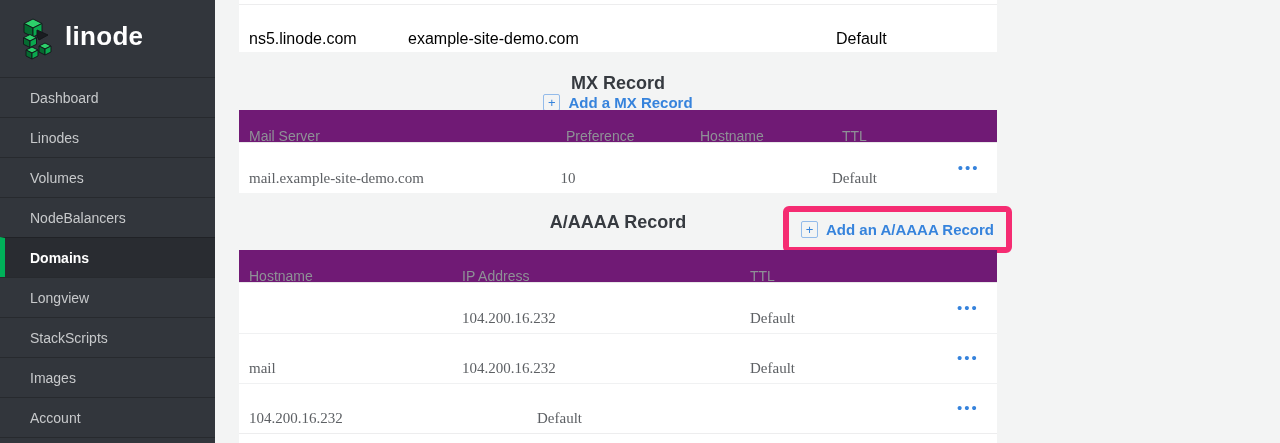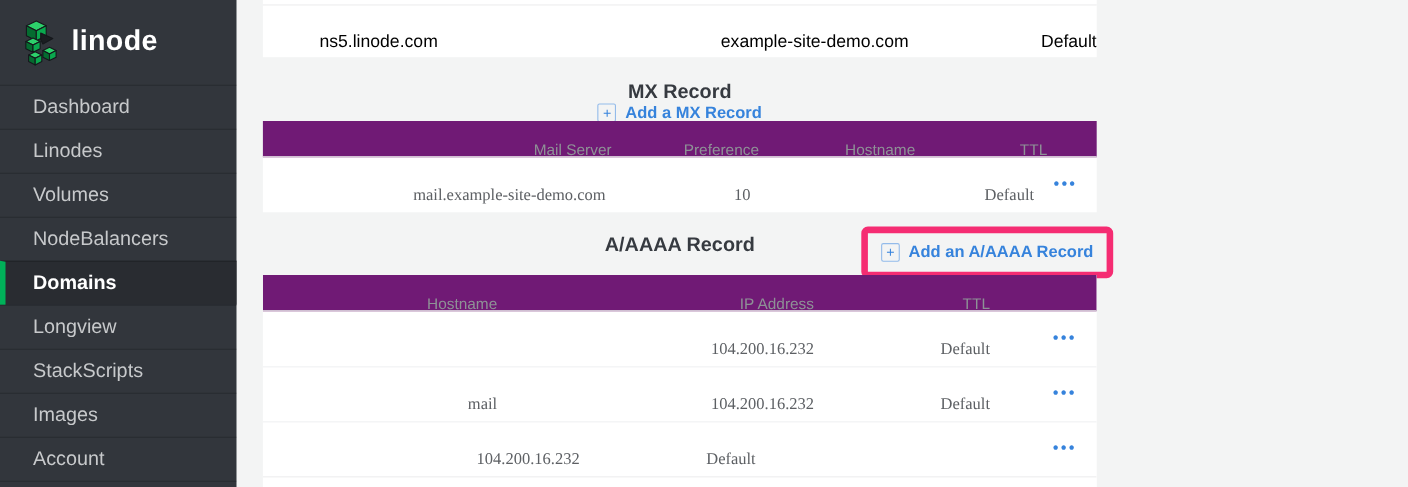--- a/index.html
+++ b/index.html
@@ -1,40 +1,40 @@
 <!DOCTYPE html>
 <html><head>
 <meta charset="utf-8">
 <style>
   html, body { margin: 0; padding: 0; }
   body {
     width: 1280px; height: 443px; overflow: hidden;
     font-family: "Liberation Sans", sans-serif;
     background: #f3f4f4;
   }
-  .app { position: relative; width: 1280px; height: 443px; text-align: right; }
+  .app { position: relative; width: 1280px; height: 443px; }
 
   
   .sidebar {
     position: absolute; left: 0; top: 0; width: 215px; height: 443px;
     background: #32363c;
   }
   .logo {
     height: 77px; display: flex; align-items: center;
     padding-left: 20px; gap: 9px; box-sizing: border-box;
   }
   .logo-text {
     color: #ffffff; font-size: 26px; font-weight: 700; letter-spacing: 0.3px;
     padding-bottom: 4px;
   }
   .nav-item {
     height: 40px; box-sizing: border-box;
     display: flex; align-items: center;
     padding-left: 30px;
-    color: #c7c9cb; font-size: 18px;
+    color: #c7c9cb; font-size: 14px;
     border-top: 1px solid rgba(0,0,0,0.22);
     cursor: pointer;
   }
   .nav-item.active {
     background: #292c31; color: #ffffff; font-weight: 700;
     border-left: 5px solid #00b159; padding-left: 25px;
   }
   .nav-end { border-top: 1px solid rgba(0,0,0,0.22); height: 6px; }
 
   

